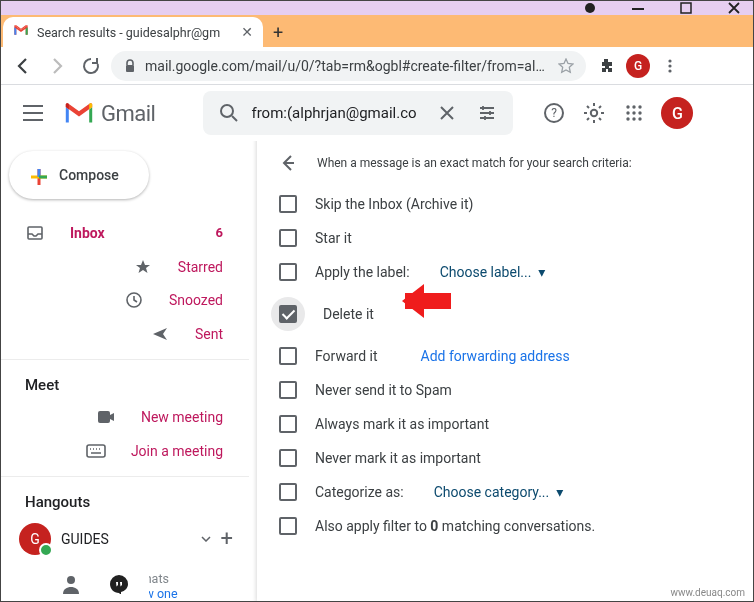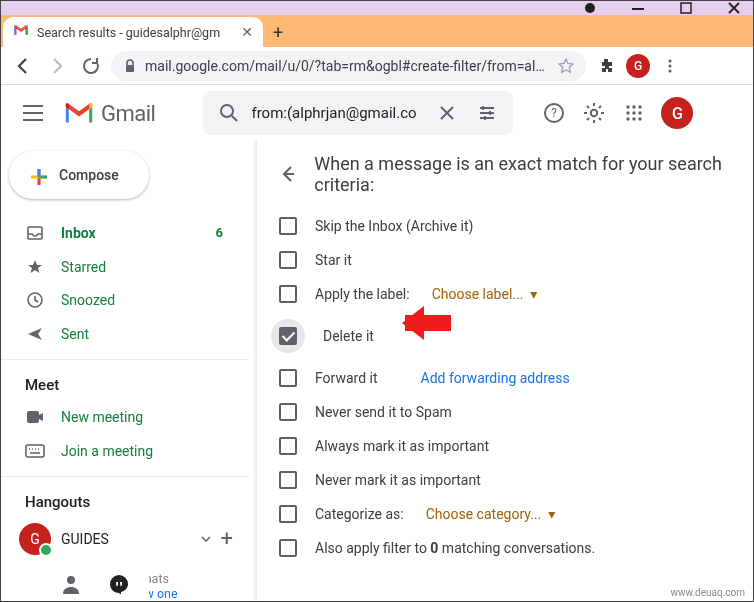--- a/index.html
+++ b/index.html
@@ -28,44 +28,44 @@
     .searchbox { flex:1; max-width:310px; height:44px; background:#f1f3f4; border-radius:8px; display:flex; align-items:center; padding:0 8px; gap:4px;}
     .search-icon,.search-clear,.search-opts { width:36px; height:36px; display:flex; align-items:center; justify-content:center; color:#5f6368;}
     .search-input { flex:1; border:none; background:transparent; font-size:15px; color:#202124; outline:none; min-width:0;}
     .hdr-icons { display:flex; align-items:center; gap:2px; margin-left:14px;}
     .hdr-icon { width:38px; height:38px; display:flex; align-items:center; justify-content:center; color:#5f6368;}
     .account-avatar { width:32px; height:32px; border-radius:50%; background:#c5221f; color:#fff; display:flex; align-items:center; justify-content:center; font-size:16px; font-weight:500; margin-left:6px;}
     .body-area { flex:1; display:flex; position:relative; overflow:hidden;}
     .sidebar { width:248px; display:flex; flex-direction:column; padding-top:6px;}
     .compose { margin:4px 0 17px 8px; width:140px; height:48px; border-radius:24px; background:#fff; box-shadow:0 1px 3px rgba(0,0,0,0.3); display:flex; align-items:center; gap:12px; padding:0 18px; font-size:14px; color:#3c4043; font-weight:500;}
     .compose-plus { position:relative; width:20px; height:20px;}
-    .sb-item { height:34px; display:flex; align-items:center; padding:0 16px 0 24px; gap:16px; font-size:14px; color:#15803d; border-radius:0 16px 16px 0; margin-right:10px;}
+    .sb-item { height:34px; display:flex; align-items:center; padding:0 16px 0 24px; gap:25px; font-size:14px; color:#be185d; border-radius:0 16px 16px 0; margin-right:10px;justify-content:flex-end;}
     .sb-item .icn { width:20px; color:#5f6368; display:flex; align-items:center; justify-content:center;}
     .sb-item.bold { font-weight:700;}
     .sb-count { margin-left:auto; font-size:13px;}
     .sb-section { padding:16px 0 6px 24px; font-size:15px; font-weight:500; color:#202124; border-top:1px solid #ececec; margin-top:8px;}
     .hangouts-head { display:flex; align-items:center; padding:6px 16px 2px 18px; gap:10px;}
     .ho-avatar { width:32px; height:32px; border-radius:50%; background:#c5221f; color:#fff; display:flex; align-items:center; justify-content:center; font-size:14px; position:relative;}
     .ho-avatar::after { content:""; position:absolute; width:10px; height:10px; background:#34a853; border:2px solid #fff; border-radius:50%; bottom:-2px; right:-2px;}
     .ho-name { font-size:14px; color:#202124; flex:1;}
     .ho-plus { font-size:22px; color:#5f6368;}
     .no-chats { padding:14px 0 0 80px; font-size:12.5px; color:#80868b;}
     .start-link { padding:0 0 0 90px; font-size:12.5px; color:#1a73e8;}
     .bottom-icons { position:absolute; bottom:1px; left:40px; display:flex; gap:28px; background:#fff; padding:6px 20px;}
     .bottom-icons .bi { color:#5f6368;}
     
     .filter-panel { position:absolute; left:256px; top:-6px; right:0; bottom:0; background:#fff; padding:18px 20px 10px 20px; box-shadow:-1px 1px 4px rgba(0,0,0,0.15);}
-    .fp-head { display:flex; align-items:center; gap:16px; font-size:18px; color:#3c4043; margin-bottom:14px;}
+    .fp-head { display:flex; align-items:center; gap:16px; font-size:12px; color:#3c4043; margin-bottom:14px;}
     .fp-back { width:24px; color:#5f6368;}
     .fp-row { display:flex; align-items:center; gap:18px; padding:8px 0 8px 2px; font-size:14px; color:#3c4043; position:relative;}
     .chk { width:18px; height:18px; border:2px solid #5f6368; border-radius:2px; flex-shrink:0;}
     .chk.checked { background:#5f6368; position:relative;}
     .chk.checked::after { content:""; position:absolute; left:4px; top:0px; width:5px; height:10px; border:solid #fff; border-width:0 2.5px 2.5px 0; transform:rotate(45deg);}
     .chk-circle { width:34px; height:34px; border-radius:50%; background:#e9e9ea; display:flex; align-items:center; justify-content:center; margin-left:-8px;}
-    .label-link, .cat-link { color:#a16207; margin-left:4px;}
+    .label-link, .cat-link { color:#0c4a6e; margin-left:12px;}
     .blue-link { color:#1a73e8;}
     .arrow { position:absolute; left:128px; top:4px; pointer-events:none;}
     .arrow-shape { width:46px; height:16px; background:#ef1c1c; position:relative;}
     .arrow-shape::before { content:""; position:absolute; left:-20px; top:-9px; border:17px solid transparent; border-right:22px solid #ef1c1c;}
     .watermark { position:absolute; right:8px; bottom:3px; font-size:10px; color:#888;}
     svg { display:block;}
   </style>
 </head>
 <body>
 

